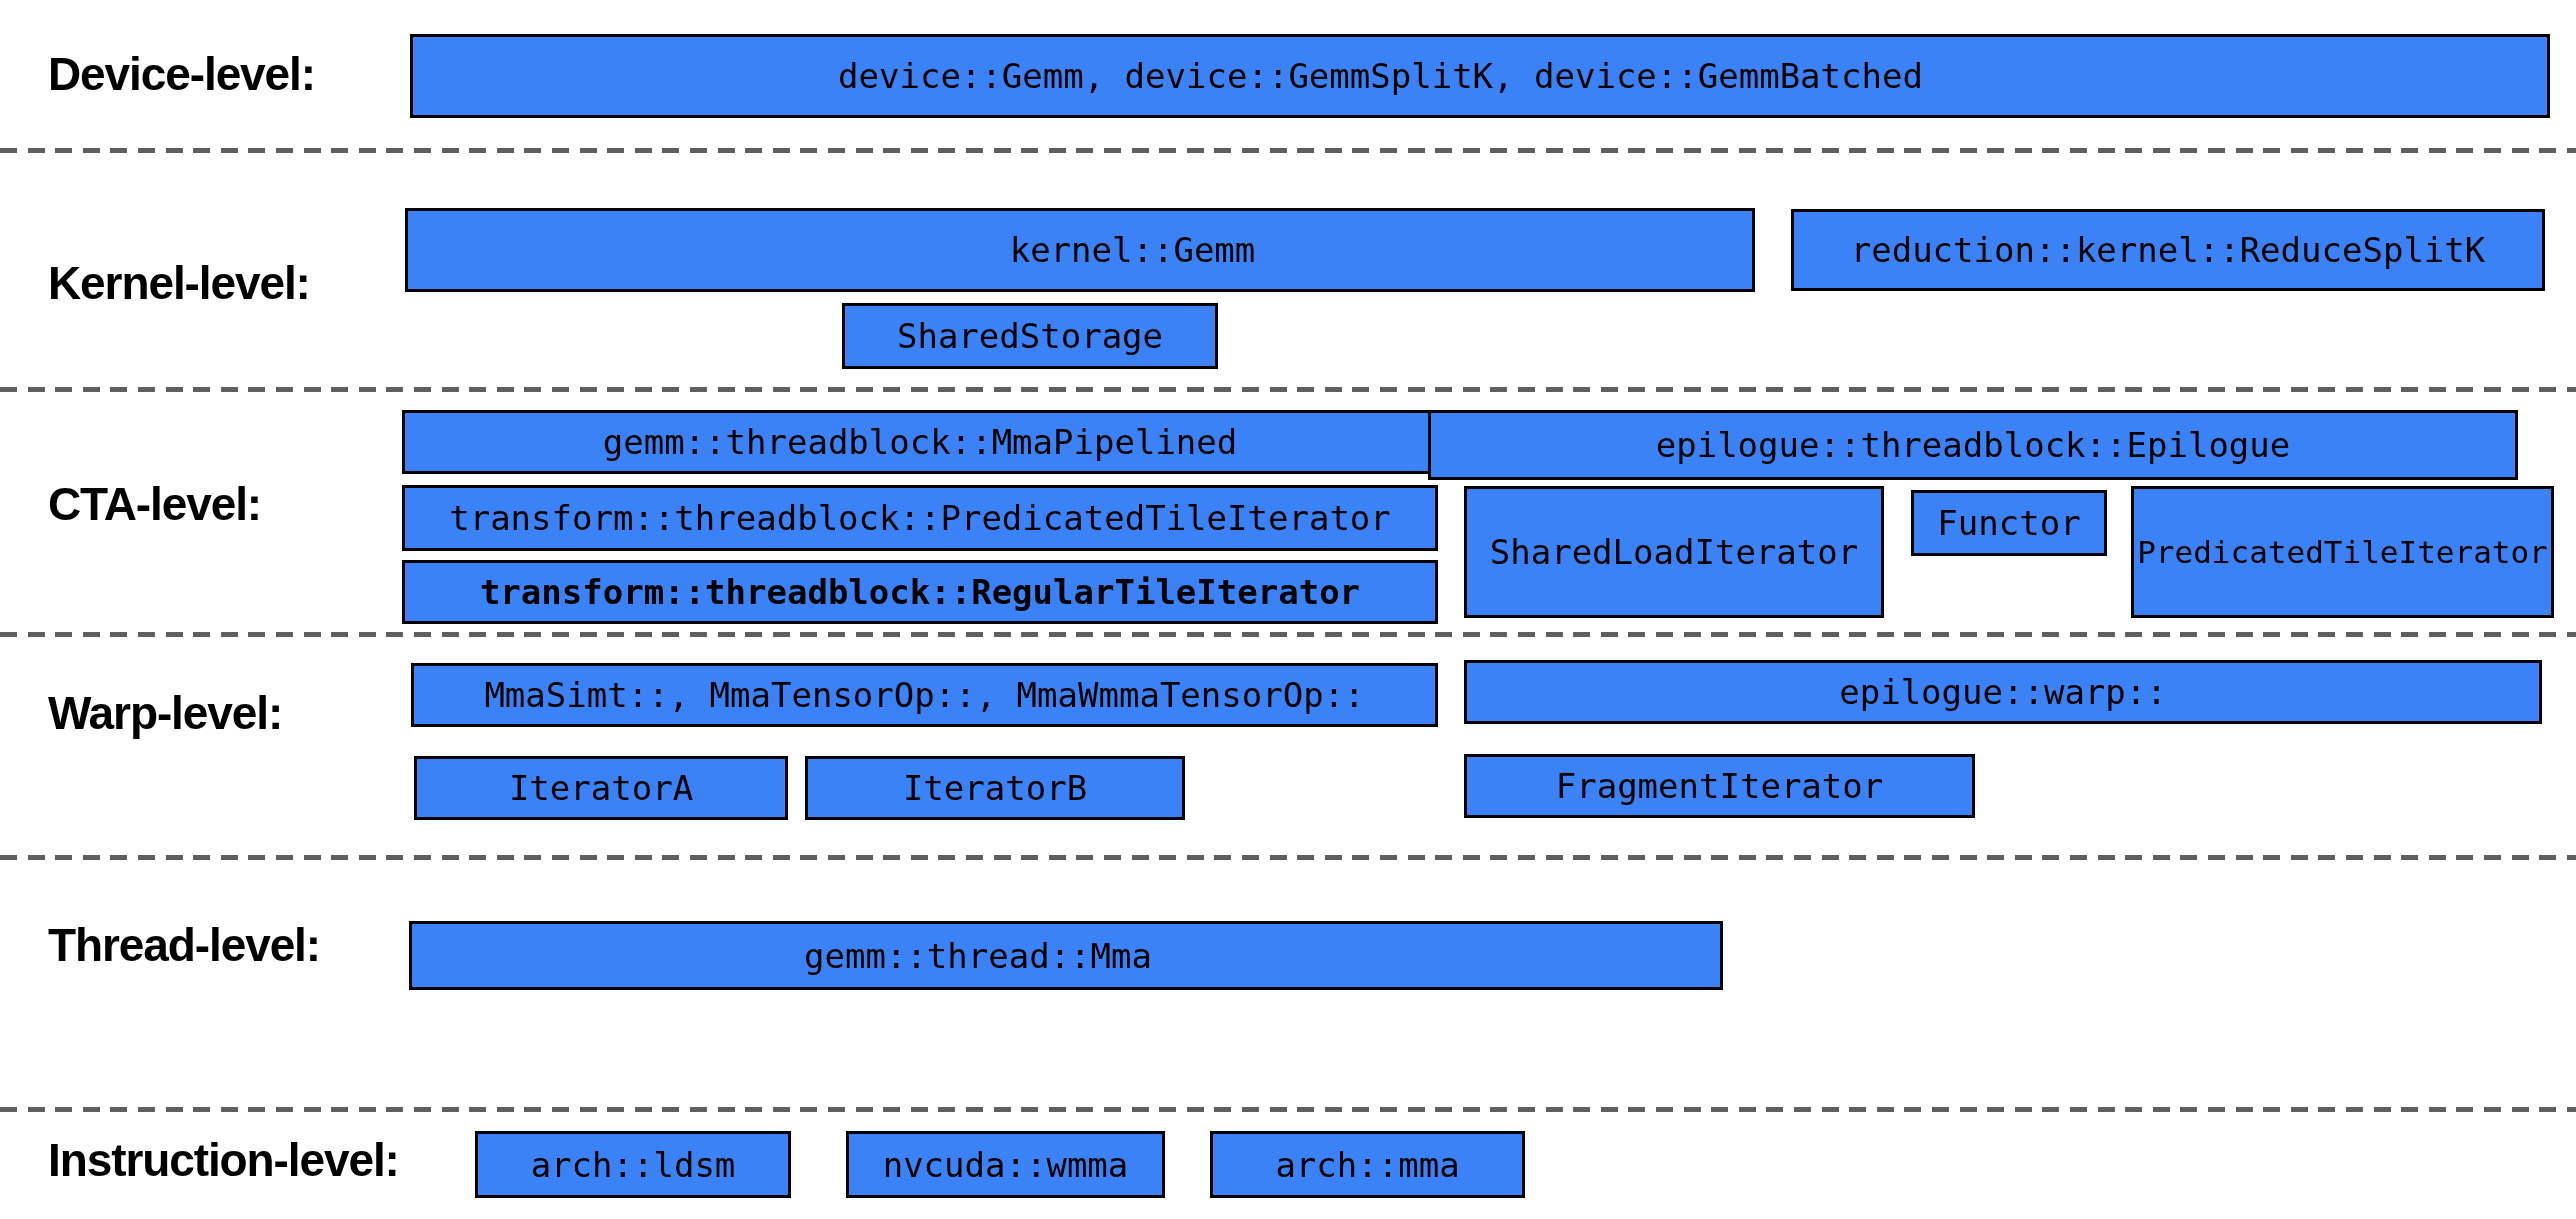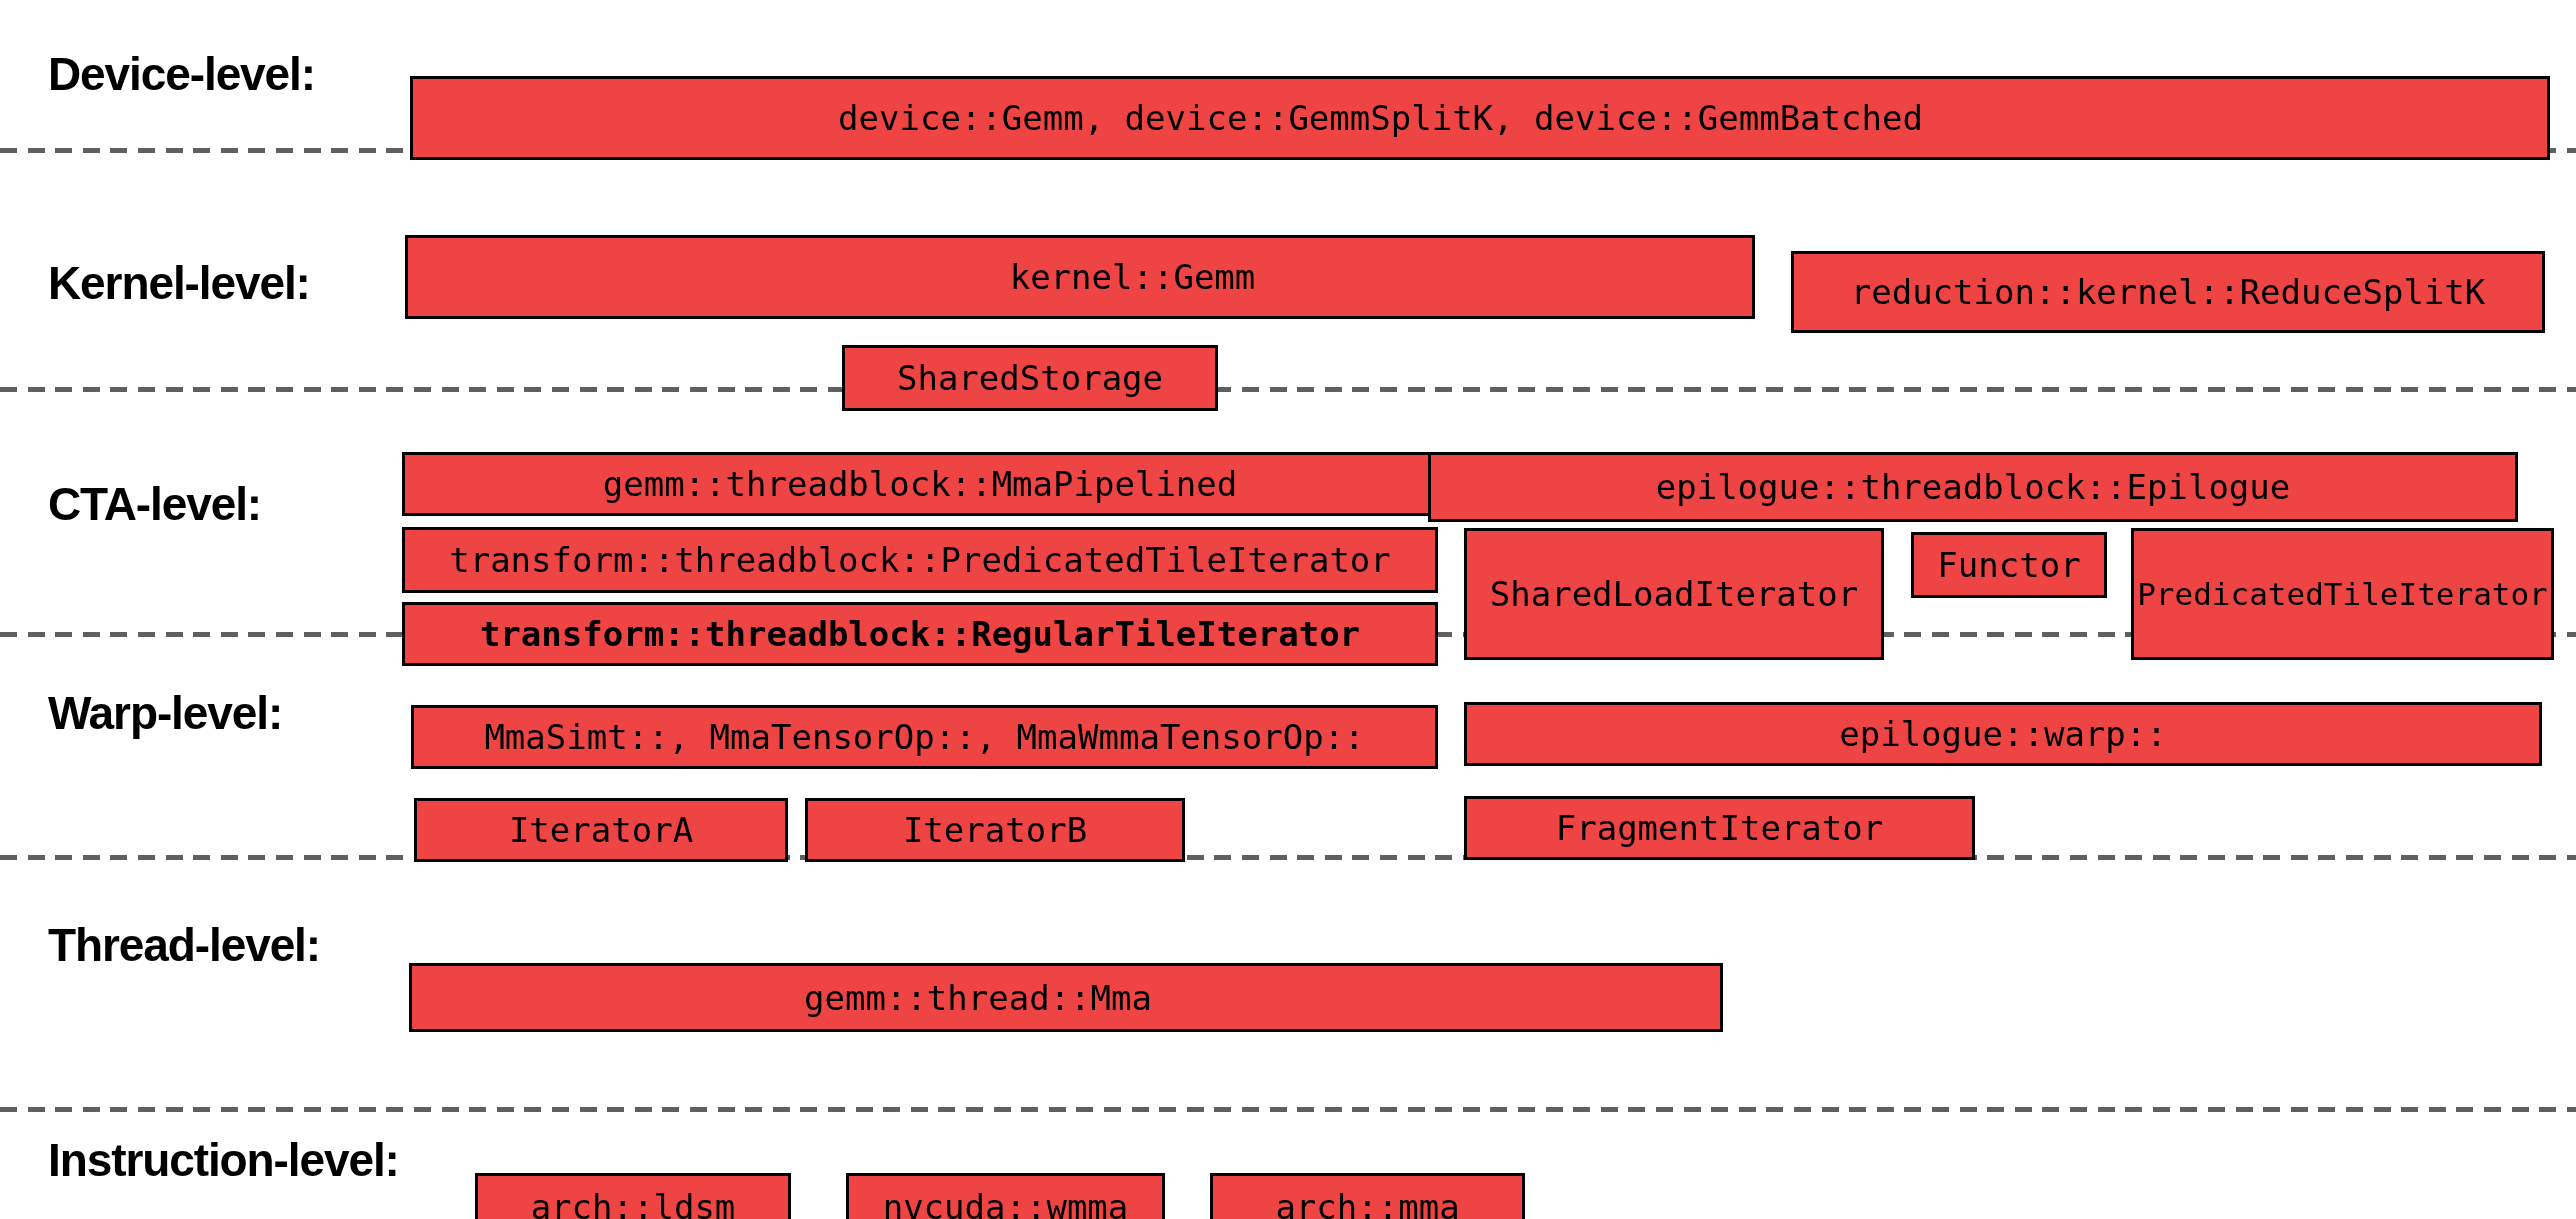--- a/index.html
+++ b/index.html
@@ -25,30 +25,29 @@
     position: absolute;
     left: 0;
     width: 2576px;
     height: 4.6px;
     background: repeating-linear-gradient(to right, #5f5f5f 0 17px, transparent 17px 27.6px);
   }
   .box {
     position: absolute;
     box-sizing: border-box;
     border: 3.1px solid #000000;
-    background: #ef4444;
+    background: #3b82f6;
     display: flex;
     align-items: center;
     justify-content: center;
     font-family: "DejaVu Sans Mono", "Liberation Mono", monospace;
     font-size: 34px;
     color: #000000;
     white-space: nowrap;
     line-height: 1;
-    margin-top: 42px;
   }
   .fs-sm { font-size: 31px; }
 </style>
 </head>
 <body>
 
 <div id="canvas">
 
   <div class="level-label" style="top:51px;">Device-level:</div>
   <div class="level-label" style="top:260px;">Kernel-level:</div>
@@ -58,21 +57,21 @@
   <div class="level-label" style="top:1137px;">Instruction-level:</div>
 
   <div class="sep" style="top:148px;"></div>
   <div class="sep" style="top:387px;"></div>
   <div class="sep" style="top:632px;"></div>
   <div class="sep" style="top:855px;"></div>
   <div class="sep" style="top:1107px;"></div>
 
   <div class="box" style="left:410px; top:34px; width:2140px; height:84px; padding-right:199px;">device::Gemm, device::GemmSplitK, device::GemmBatched</div>
 
-  <div class="box" style="left:405px; top:193px; width:1350px; height:84px; padding-left:105px;">kernel::Gemm</div>
+  <div class="box" style="left:405px; top:208px; width:1350px; height:84px; padding-left:105px;">kernel::Gemm</div>
   <div class="box" style="left:1791px; top:209px; width:754px; height:82px;">reduction::kernel::ReduceSplitK</div>
   <div class="box" style="left:842px; top:303px; width:376px; height:66px;">SharedStorage</div>
 
   <div class="box" style="left:402px; top:410px; width:1036px; height:64px;">gemm::threadblock::MmaPipelined</div>
   <div class="box" style="left:402px; top:485px; width:1036px; height:66px;">transform::threadblock::PredicatedTileIterator</div>
   <div class="box" style="left:402px; top:560px; width:1036px; height:64px;font-weight:bold;">transform::threadblock::RegularTileIterator</div>
 
   <div class="box" style="left:1428px; top:410px; width:1090px; height:70px;">epilogue::threadblock::Epilogue</div>
   <div class="box" style="left:1464px; top:486px; width:420px; height:132px;">SharedLoadIterator</div>
   <div class="box" style="left:1911px; top:490px; width:196px; height:66px;">Functor</div>

